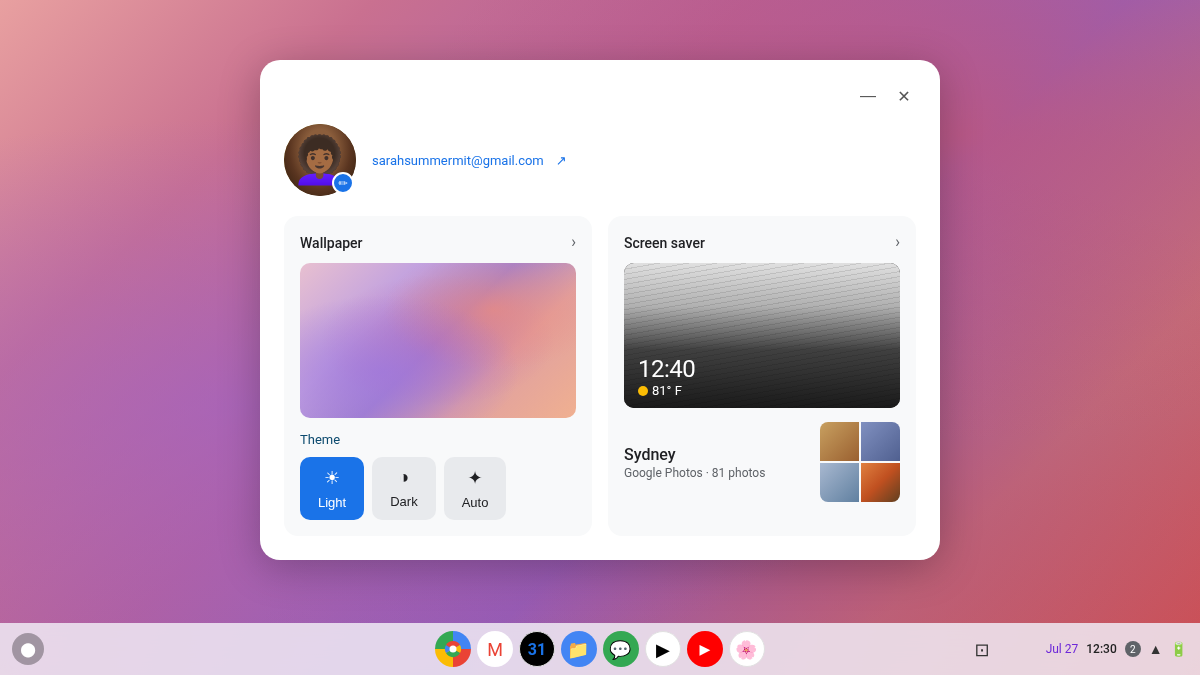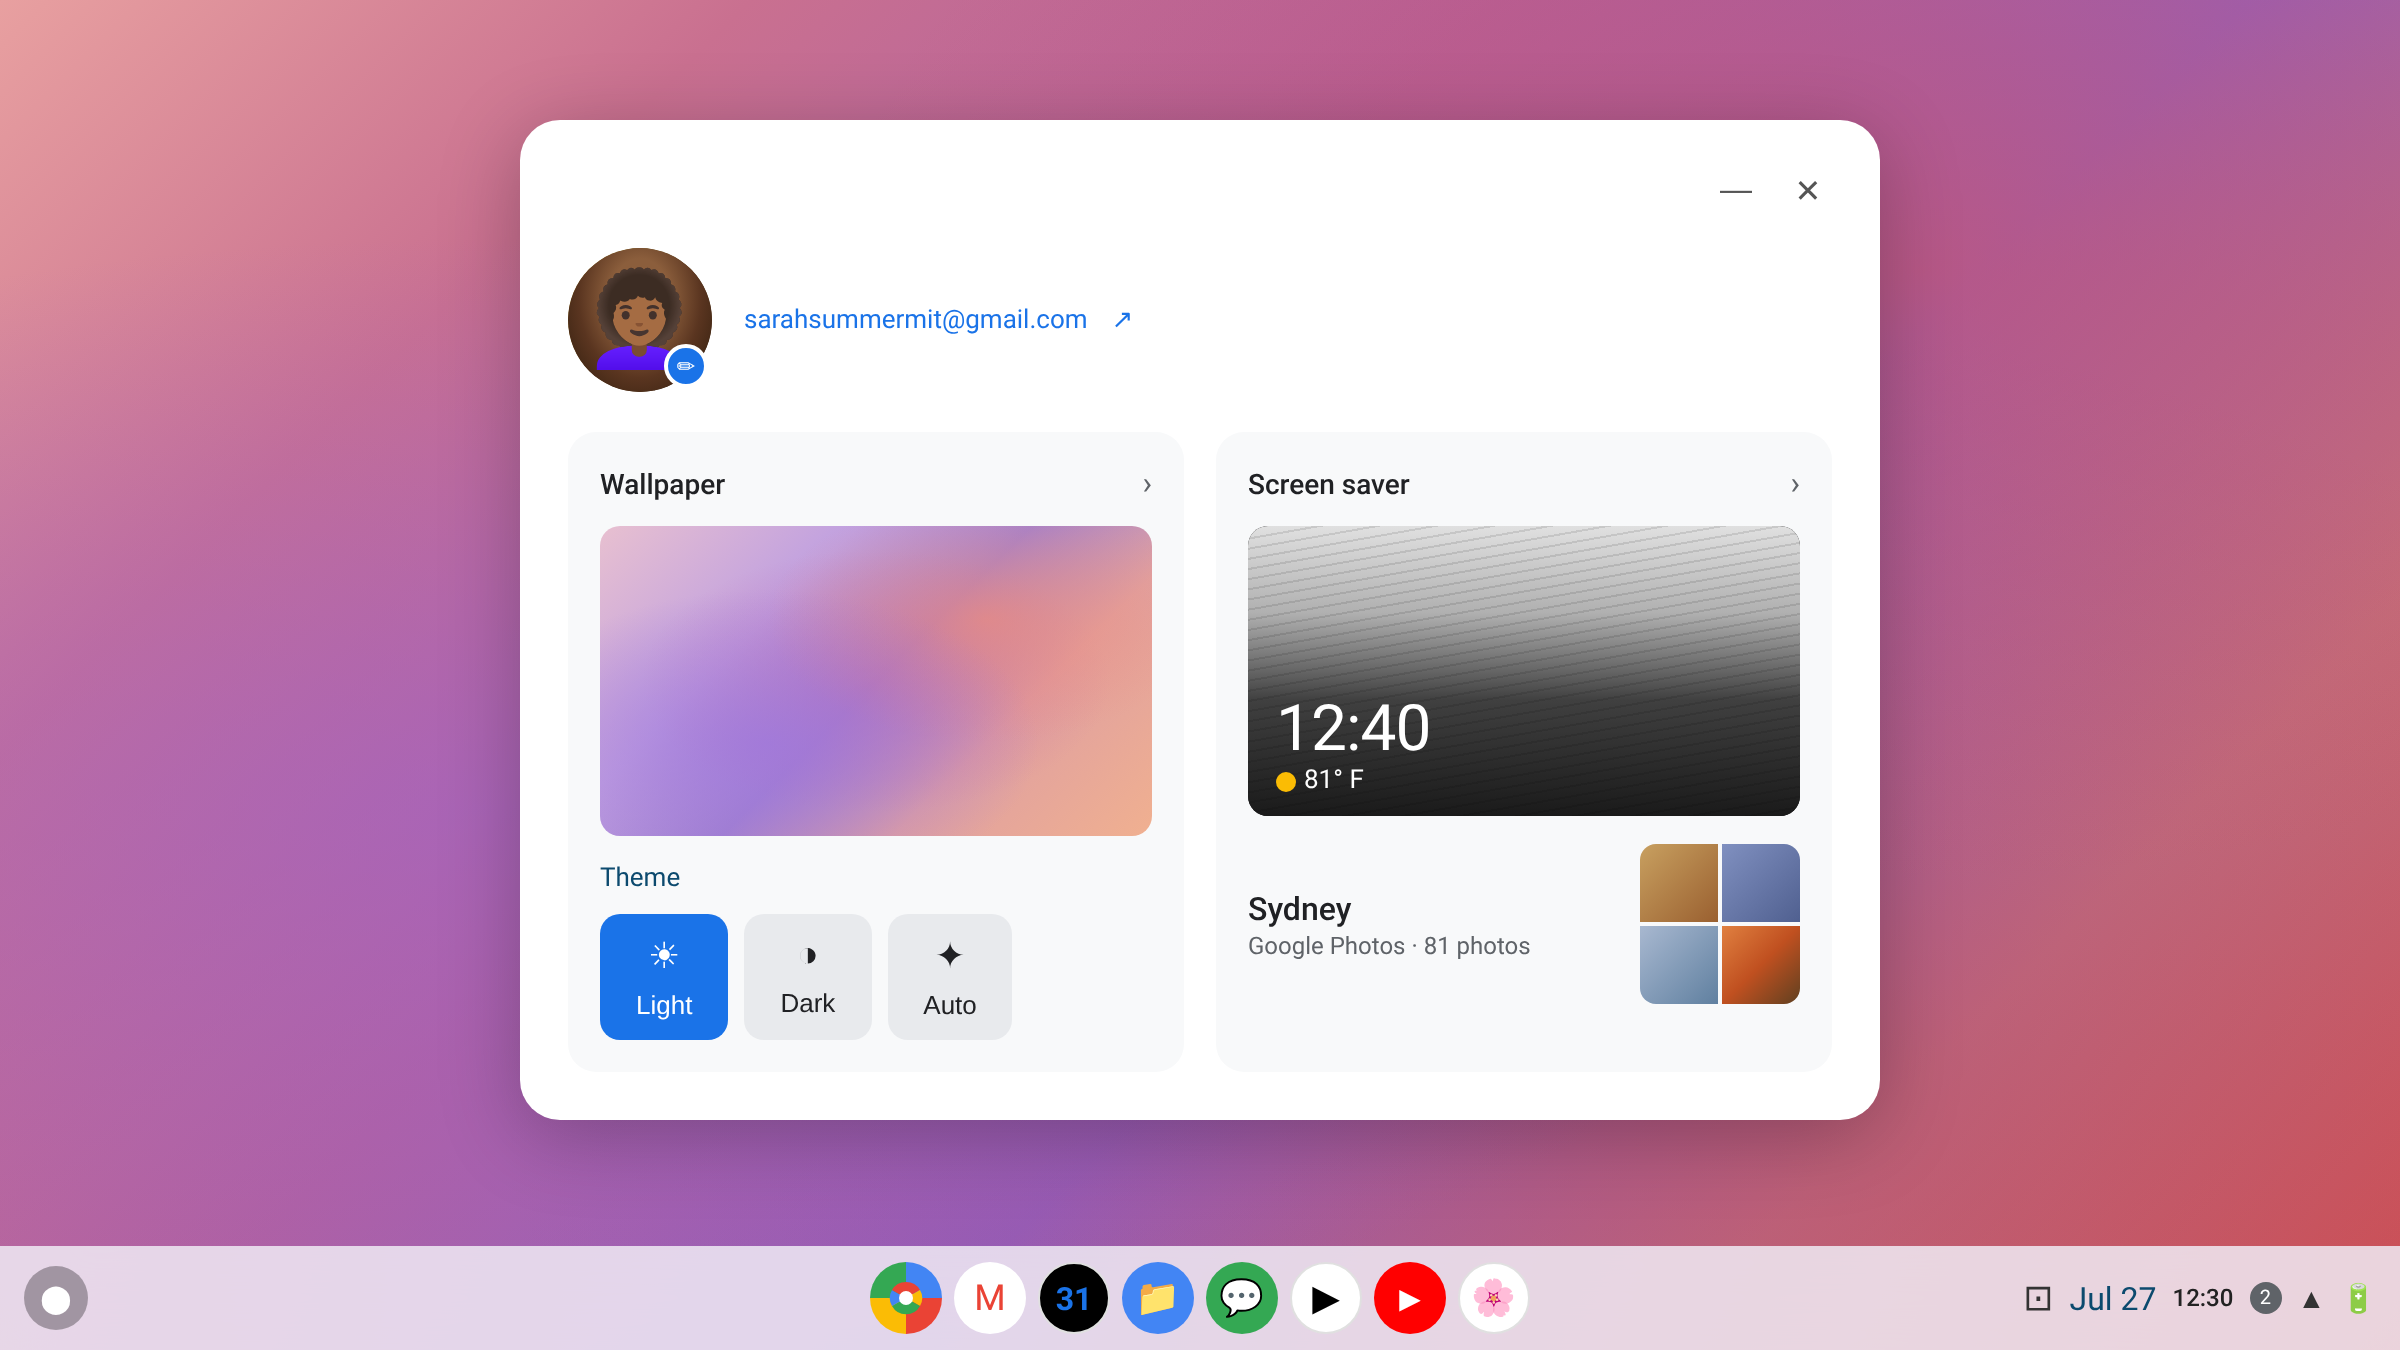--- a/index.html
+++ b/index.html
@@ -55,22 +55,23 @@
       display: flex;
       align-items: center;
       gap: 8px;
     }
     .taskbar-time {
       font-size: 12px;
       font-weight: 500;
       color: #222;
     }
     .taskbar-date {
-      font-size: 16px;
-      color: #0c4a6e;
+      font-size: 12px;
+      color: #6d28d9;
+      margin-left: 48px;
     }
 
     
     .camera-icon {
       width: 32px;
       height: 32px;
       border-radius: 50%;
       background: rgba(0,0,0,0.3);
       display: flex;
       align-items: center;
@@ -295,21 +296,21 @@
         rgba(0,0,0,0.1) 5px
       );
     }
     .screensaver-overlay {
       position: absolute;
       bottom: 10px;
       left: 14px;
       color: white;
     }
     .screensaver-time {
-      font-size: 32px;
+      font-size: 24px;
       font-weight: 400;
       letter-spacing: -0.5px;
     }
     .screensaver-weather {
       font-size: 13px;
       display: flex;
       align-items: center;
       gap: 4px;
     }
     .weather-dot {

